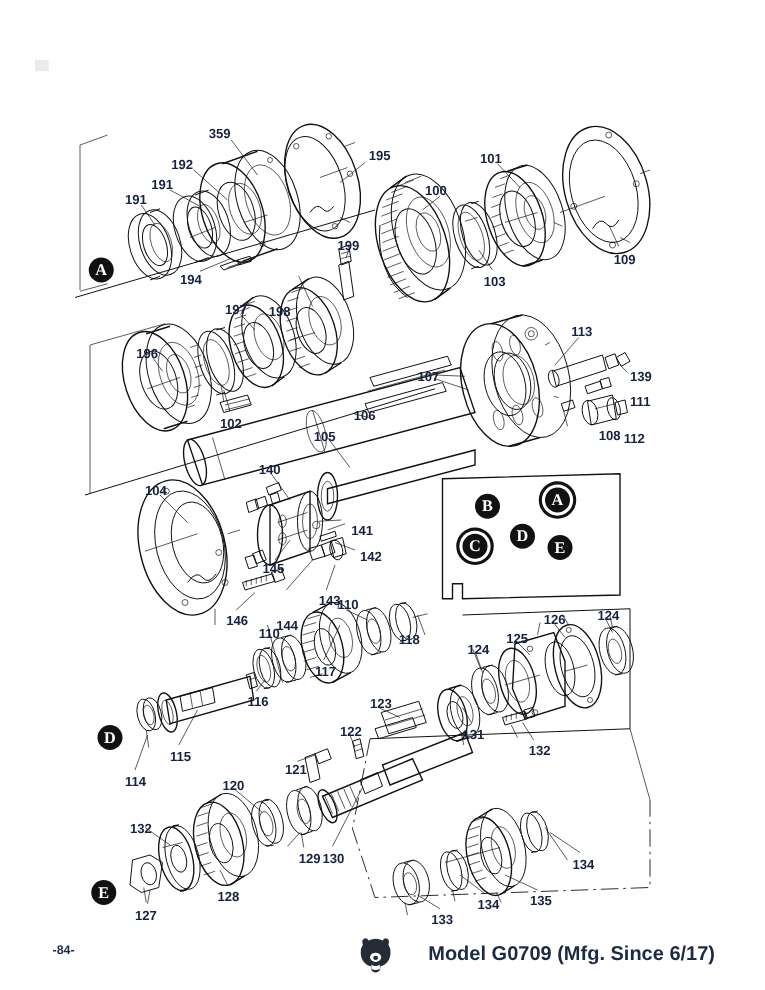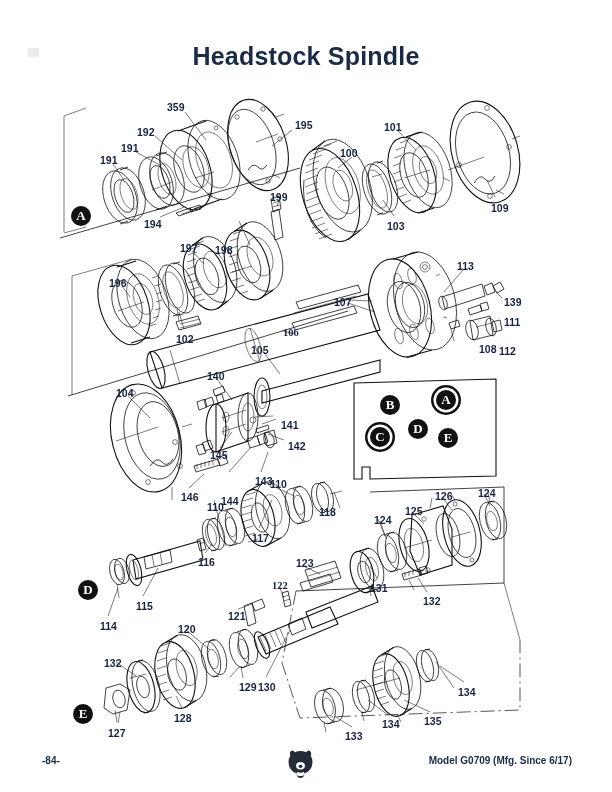--- a/index.html
+++ b/index.html
@@ -26,21 +26,21 @@
     background:#ebebeb;
   }
 
   
   .footer-page{
     position:absolute;left:42px;top:755px;
     font-size:10px;color:#1b2a45;font-weight:bold;
   }
   .footer-model{
     position:absolute;right:40px;top:755px;
-    font-size:10px;color:#1b2a45;font-weight:bold;
+    font-size:16px;color:#1b2a45;font-weight:bold;
     text-align:right;
   }
   .bear-logo{position:absolute;left:283px;top:748px;width:35px;height:34px;}
 
   
   .cal{
     position:absolute;
     font-size:10.5px;
     font-weight:bold;
     color:#16223f;
@@ -74,21 +74,20 @@
   .thin{stroke:#111;stroke-width:.55;fill:none;}
   .dash{stroke:#111;stroke-width:.7;fill:none;stroke-dasharray:14 4 2 4;}
 </style>
 </head>
 <body>
 
 <div id="page">
 
   <div class="corner-mark"></div>
 
-  <div class="page-title">Headstock Spindle</div>
 
   <svg class="art" viewBox="0 0 612 792">
     <defs>
       <g id="gearteeth"></g>
     </defs>
 
     <g>
 
       <ellipse class="ln" cx="120" cy="197" rx="16" ry="27" transform="rotate(-18 120 197)"></ellipse>
       <ellipse class="ln" cx="128" cy="194" rx="16" ry="27" transform="rotate(-18 128 194)"></ellipse>
@@ -599,39 +598,39 @@
       <div class="cal" style="left: 215px; top: 213px; margin-top: 32px;">198</div>
       <div class="cal" style="left: 180px; top: 243px;">197</div>
       <div class="cal" style="left: 109px; top: 278px;">196</div>
       <div class="cal" style="left: 176px; top: 334px;">102</div>
       <div class="cal" style="left: 457px; top: 261px;">113</div>
       <div class="cal" style="left: 504px; top: 297px;">139</div>
       <div class="cal" style="left: 504px; top: 317px;">111</div>
       <div class="cal" style="left: 479px; top: 344px;">108</div>
       <div class="cal" style="left: 451px; top: 346px; margin-left: 48px;">112</div>
       <div class="cal" style="left: 334px; top: 297px;">107</div>
-      <div class="cal" style="left: 283px; top: 328px; font-family: Liberation Serif, serif;">106</div>
+      <div class="cal" style="left: 283px; top: 328px;">106</div>
       <div class="cal" style="left: 251px; top: 345px;">105</div>
       <div class="cal" style="left: 116px; top: 388px;">104</div>
       <div class="cal" style="left: 207px; top: 371px;">140</div>
       <div class="cal" style="left: 281px; top: 420px;">141</div>
       <div class="cal" style="left: 288px; top: 441px;">142</div>
       <div class="cal" style="left: 210px; top: 450px;">145</div>
       <div class="cal" style="left: 255px; top: 476px;">143</div>
       <div class="cal" style="left: 221px; top: 476px; margin-top: 20px;">144</div>
       <div class="cal" style="left: 181px; top: 492px;">146</div>
       <div class="cal" style="left: 207px; top: 502px;">110</div>
       <div class="cal" style="left: 270px; top: 479px;">110</div>
       <div class="cal" style="left: 319px; top: 507px;">118</div>
       <div class="cal" style="left: 252px; top: 533px;">117</div>
       <div class="cal" style="left: 198px; top: 557px;">116</div>
       <div class="cal" style="left: 136px; top: 601px;">115</div>
       <div class="cal" style="left: 100px; top: 621px;">114</div>
       <div class="cal" style="left: 296px; top: 558px;">123</div>
-      <div class="cal" style="left: 272px; top: 581px; font-family: Liberation Serif, serif;">122</div>
+      <div class="cal" style="left: 272px; top: 581px;">122</div>
       <div class="cal" style="left: 228px; top: 611px;">121</div>
       <div class="cal" style="left: 178px; top: 624px;">120</div>
       <div class="cal" style="left: 104px; top: 658px;">132</div>
       <div class="cal" style="left: 223px; top: 682px; margin-left: 16px;">129</div>
       <div class="cal" style="left: 258px; top: 682px;">130</div>
       <div class="cal" style="left: 174px; top: 713px;">128</div>
       <div class="cal" style="left: 108px; top: 728px;">127</div>
       <div class="cal" style="left: 374px; top: 515px;">124</div>
       <div class="cal" style="left: 405px; top: 506px;">125</div>
       <div class="cal" style="left: 435px; top: 491px;">126</div>

